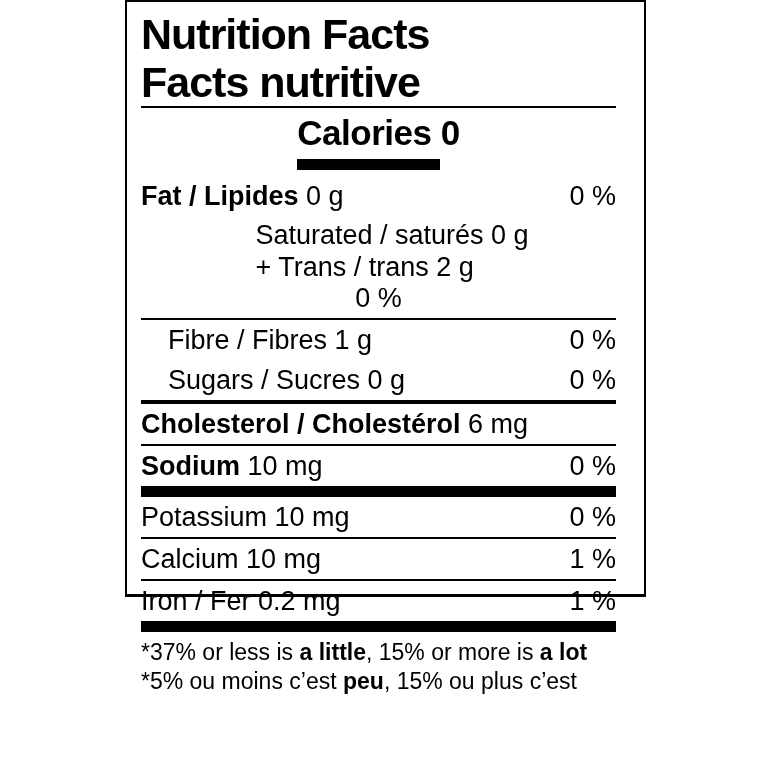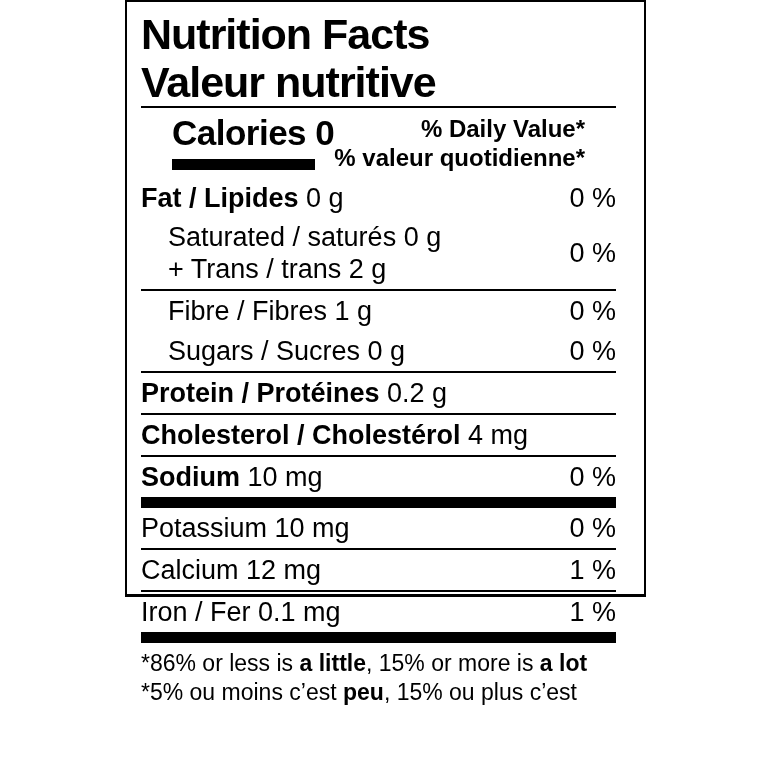--- a/index.html
+++ b/index.html
@@ -17,49 +17,45 @@
 
   .rule  { border-top:2px solid #000; }
   .bar   { height:11px; background:#000; }
 
   .cal-row { display:flex; justify-content:center; margin-top:5px; margin-bottom:6px; }
   .calories { font-size:35px; font-weight:bold; letter-spacing:-0.5px; }
   .cal-bar { width:143px; height:11px; background:#000; margin-top:6px; }
   .dv { text-align:right; font-weight:bold; font-size:24px; line-height:29px; margin-top:1px; }
 
   .row { display:flex; justify-content:space-between; align-items:baseline; font-size:27px; padding:5px 0 4px 0; }
-  .row.group { align-items:center; padding:3px 0 4px 0; }
+  .row.group { align-items:center; padding:3px 0 4px 0;flex-direction:column; }
   .row .pct { font-size:27px; white-space:nowrap; }
   .b { font-weight:bold; }
   .sub { padding-left:27px; }
   .lines { line-height:32px; }
 
   .footnotes { margin-top:6px; font-size:23px; line-height:29px; }
 
   .name { white-space:nowrap; }
 </style>
 </head>
 <body>
 
 <div class="page">
   <div class="nft">
 
     <div class="title">Nutrition Facts</div>
-    <div class="title">Valeur nutritive</div>
+    <div class="title">Facts nutritive</div>
 
     <div class="rule"></div>
 
     <div class="cal-row">
       <div>
         <div class="calories"><span>Calories</span> <span>0</span></div>
         <div class="cal-bar"></div>
-      </div>
-      <div class="dv">
-        <div>% Daily Value*</div>
-        <div>% valeur quotidienne*</div>
       </div>
     </div>
 
     <div class="row">
       <div class="name"><span class="b">Fat / Lipides</span> <span>0 g</span></div>
       <div class="pct">0 %</div>
     </div>
 
     <div class="row group">
       <div class="sub lines">
@@ -77,61 +73,57 @@
       <div class="pct">0 %</div>
     </div>
 
     <div class="row">
       <div class="name sub">Sugars / Sucres 0 g</div>
       <div class="pct">0 %</div>
     </div>
 
     <div class="rule"></div>
 
-    <div class="row">
-      <div class="name"><span class="b">Protein / Protéines</span> <span>0.2 g</span></div>
-      <div class="pct"></div>
-    </div>
 
     <div class="rule"></div>
 
     <div class="row">
-      <div class="name"><span class="b">Cholesterol / Cholestérol</span> <span>4 mg</span></div>
+      <div class="name"><span class="b">Cholesterol / Cholestérol</span> <span>6 mg</span></div>
       <div class="pct"></div>
     </div>
 
     <div class="rule"></div>
 
     <div class="row">
       <div class="name"><span class="b">Sodium</span> <span>10 mg</span></div>
       <div class="pct">0 %</div>
     </div>
 
     <div class="bar"></div>
 
     <div class="row">
       <div class="name">Potassium 10 mg</div>
       <div class="pct">0 %</div>
     </div>
 
     <div class="rule"></div>
 
     <div class="row">
-      <div class="name">Calcium 12 mg</div>
+      <div class="name">Calcium 10 mg</div>
       <div class="pct">1 %</div>
     </div>
 
     <div class="rule"></div>
 
     <div class="row">
-      <div class="name">Iron / Fer 0.1 mg</div>
+      <div class="name">Iron / Fer 0.2 mg</div>
       <div class="pct">1 %</div>
     </div>
 
     <div class="bar"></div>
 
     <div class="footnotes">
-      <div><span>*86% or less is </span><span class="b">a little</span><span>, 15% or more is </span><span class="b">a lot</span></div>
+      <div><span>*37% or less is </span><span class="b">a little</span><span>, 15% or more is </span><span class="b">a lot</span></div>
       <div><span>*5% ou moins c’est </span><span class="b">peu</span><span>, 15% ou plus c’est </span></div>
     </div>
 
   </div>
 </div>
 
 </body></html>

